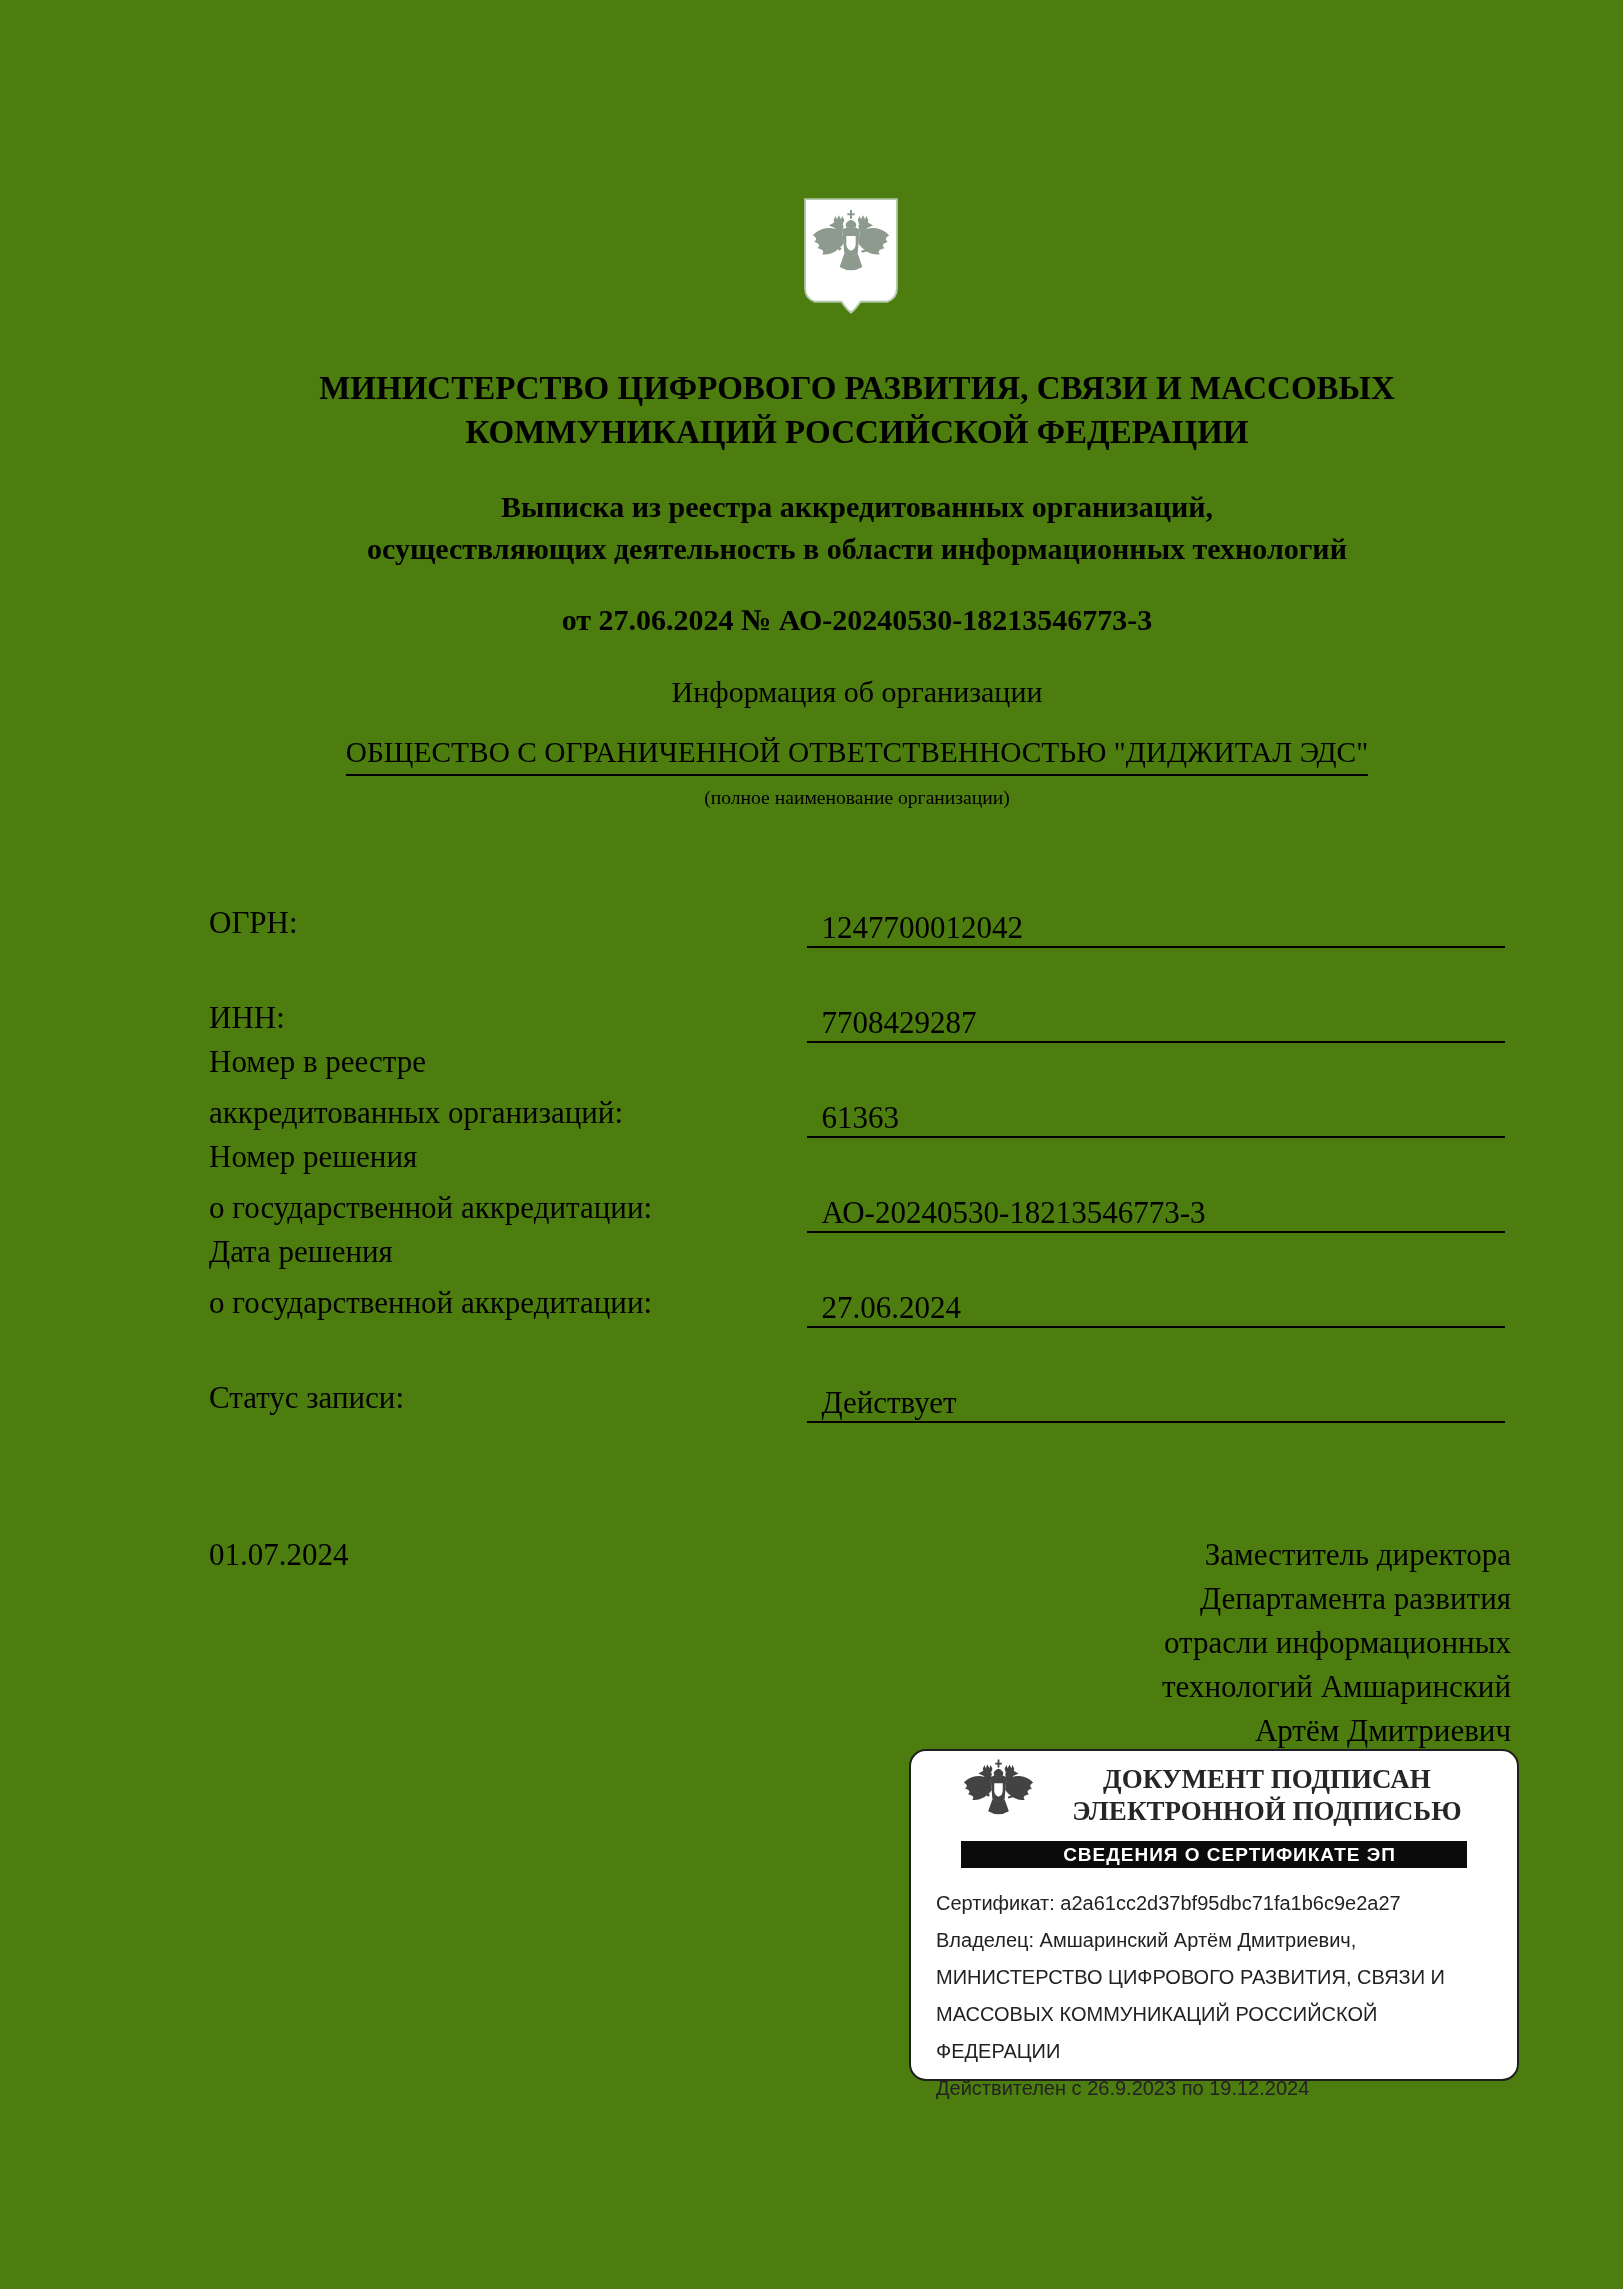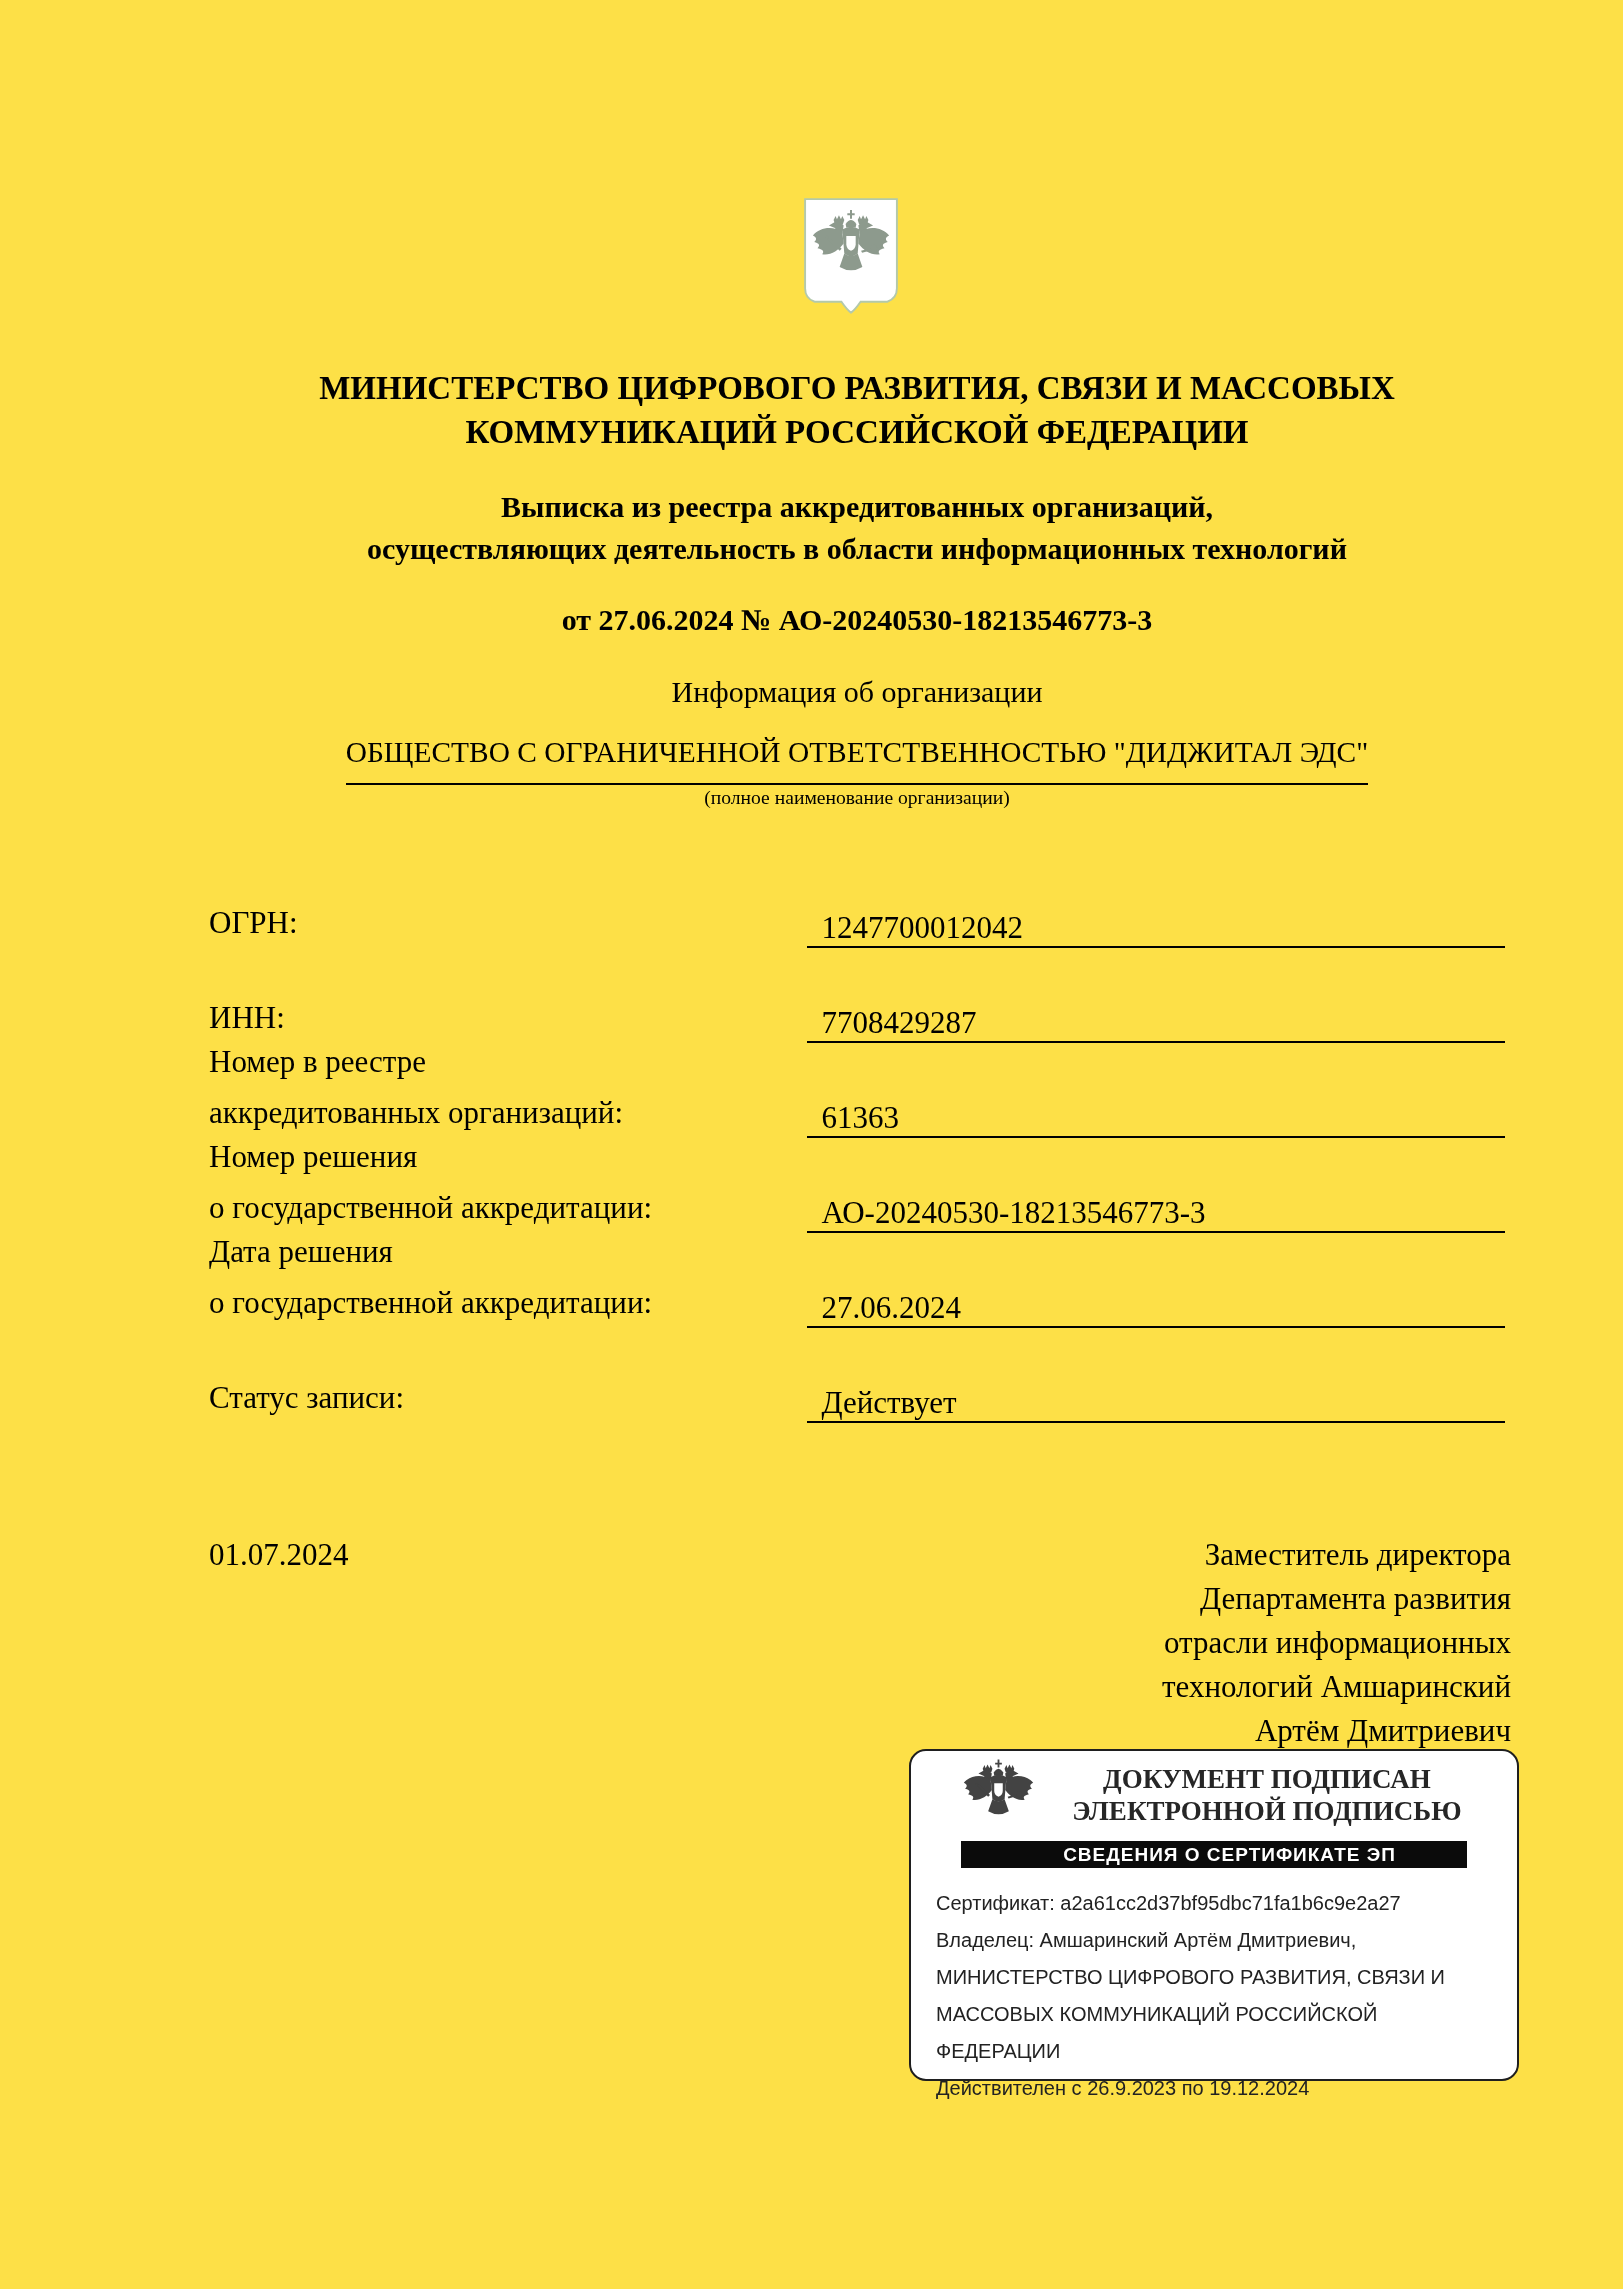--- a/index.html
+++ b/index.html
@@ -1,40 +1,40 @@
 <!DOCTYPE html>
 <html lang="ru" style="font-size:10.5px"><head>
 <meta charset="utf-8">
 <style>
   html,body{margin:0;padding:0;background:#ffffff;}
   .page{
     position:relative;
     width:1623px;height:2289px;
-    background:#fde047;
+    background:#4d7c0f;
     font-family:"Liberation Serif", serif;
     color:#000;
     overflow:hidden;
   }
   .defs{position:absolute;width:0;height:0;overflow:hidden;}
 
   
   .emblem{
     position:absolute;left:800px;top:195px;width:102px;height:123px;
   }
 
   
   .cblock{
     position:absolute;left:209px;right:118px;text-align:center;
   }
   .title{top:366px;font-weight:bold;font-size:33px;line-height:44px;}
   .subtitle{top:486px;font-weight:bold;font-size:30px;line-height:42px;}
   .docnum{top:601px;font-weight:bold;font-size:30px;line-height:37px;}
   .section-heading{top:673px;font-size:30px;line-height:37px;}
   .orgname{top:734px;font-size:29.4px;line-height:37px;}
-  .orgname .u{border-bottom:2.6px solid #000;padding-bottom:15px;white-space:nowrap;}
+  .orgname .u{border-bottom:2.6px solid #000;padding-bottom:6px;white-space:nowrap;}
   .caption{top:785px;font-size:19.6px;line-height:25px;}
 
   
   .fields{position:absolute;left:209px;right:118px;top:853px;}
   .frow{display:flex;height:95px;align-items:flex-end;}
   .fl{
     width:598px;display:flex;flex-direction:column;justify-content:center;
     font-size:31px;line-height:51px;
   }
   .fv{

